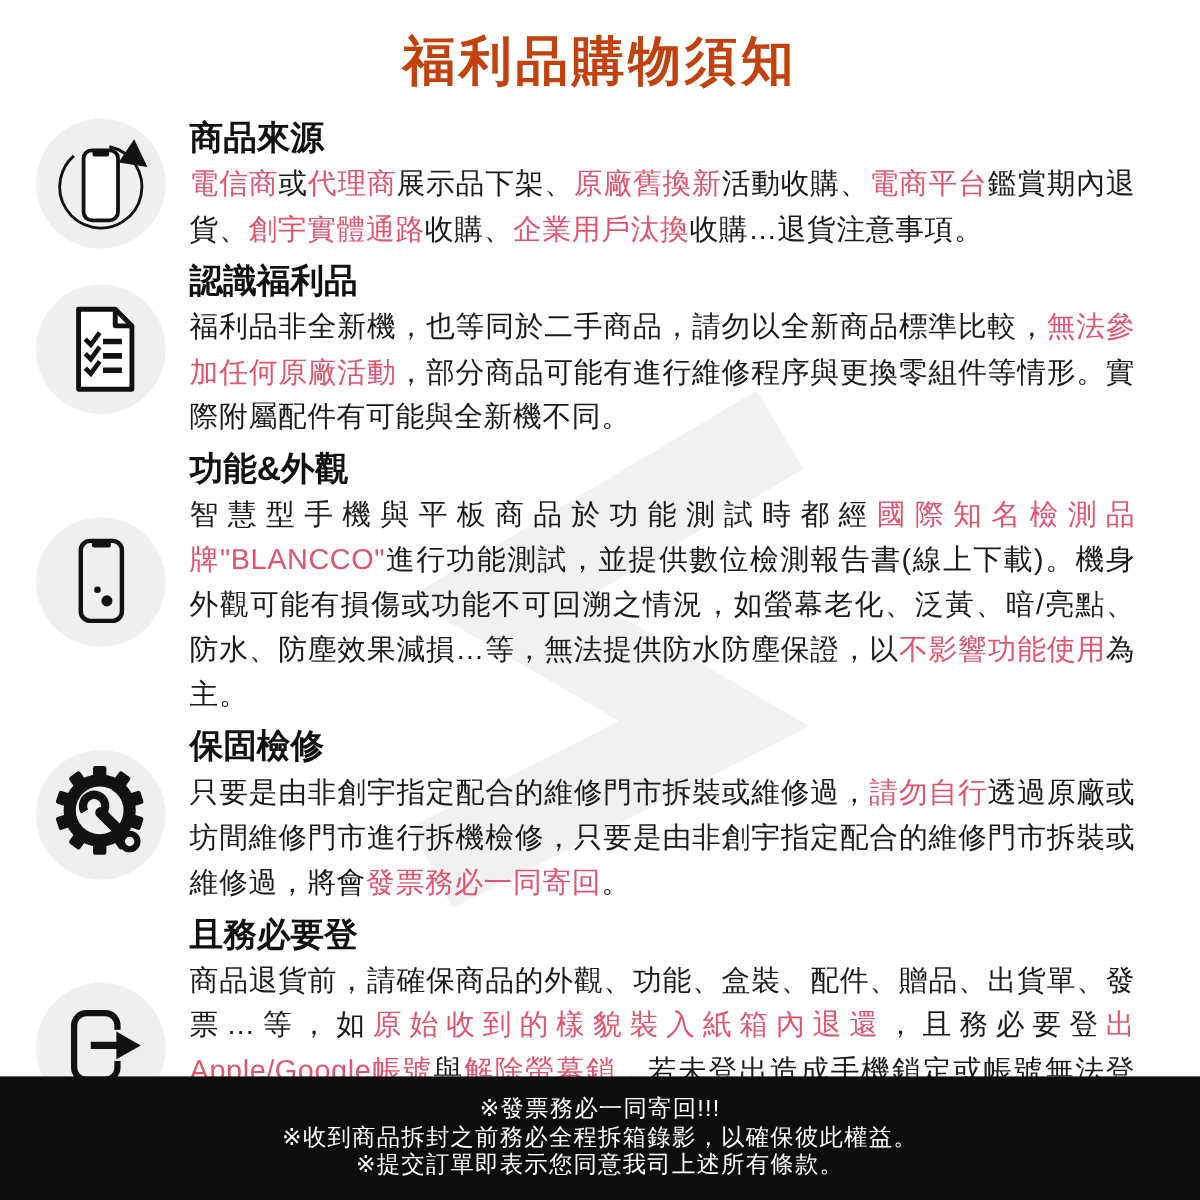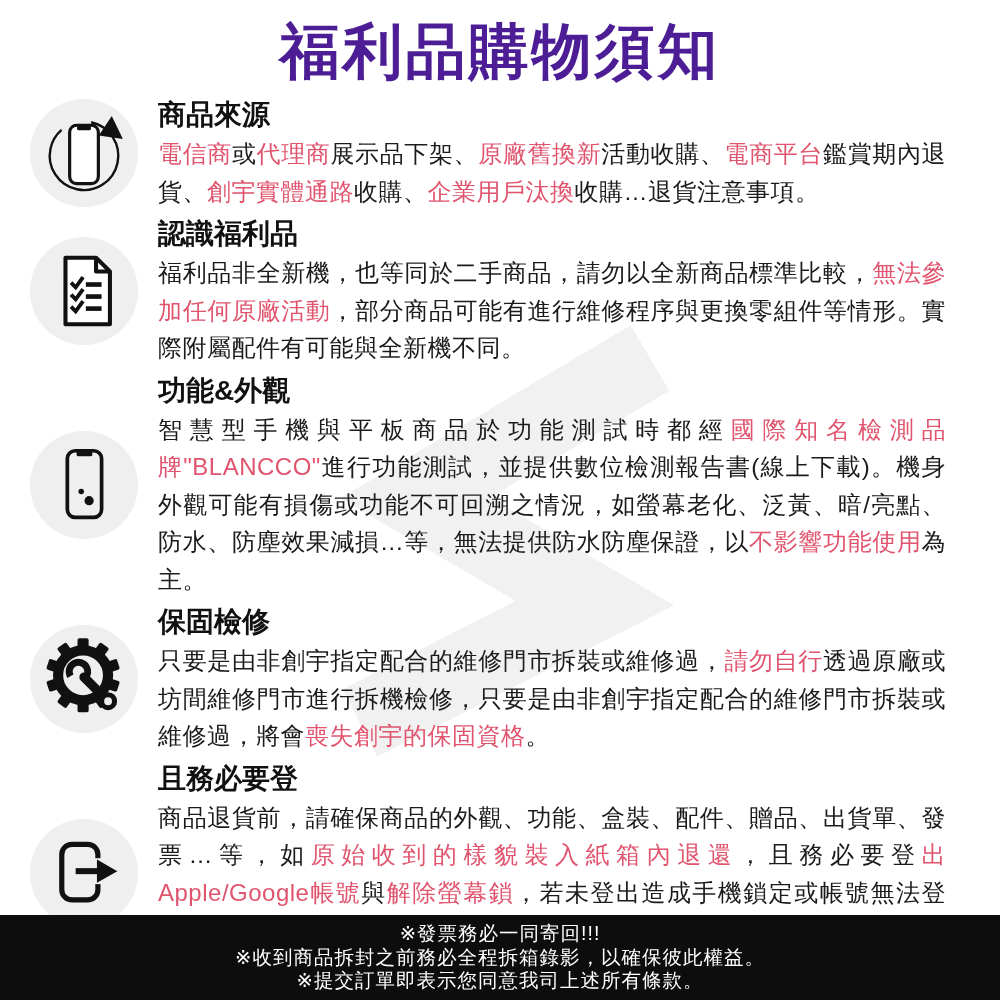--- a/index.html
+++ b/index.html
@@ -7,43 +7,43 @@
   .page {
     position:relative; width:1000px; height:1000px; overflow:hidden;
     background:#ffffff;
     font-family:"Liberation Sans","DejaVu Sans",sans-serif;
     color:var(--body,#1b1b1b);
   }
   .watermark { position:absolute; left:295px; top:318px; z-index:0; }
   .title {
     position:relative; z-index:1;
     padding-top:16px; text-align:center;
-    font-size:60px; line-height:72px; font-weight:700;
-    letter-spacing:3px; color:#4c1d95;
+    font-size:44px; line-height:72px; font-weight:700;
+    letter-spacing:3px; color:#c2410c;
   }
   .sections { position:relative; z-index:1; margin-top:8px; padding:0 54px 0 30px; }
   .section { display:flex; align-items:center; margin-bottom:5px; }
   .icon-col { width:128px; flex:0 0 128px; display:flex; align-items:center; }
   .icon-circle {
     width:108px; height:108px; border-radius:50%;
     background:var(--circle-bg,#efefef);
     display:flex; align-items:center; justify-content:center;
   }
   .text-col { flex:1; min-width:0; }
   .heading {
     font-size:28px; line-height:38px; font-weight:700;
     color:var(--heading,#111111); margin-bottom:1px;
   }
   .body-text {
     font-size:24px; line-height:37.5px; text-align:justify;
     color:var(--body,#1b1b1b); letter-spacing:0.5px;
   }
   .body-text .red { color:var(--red,#e0546e); }
   .footer {
-    position:absolute; left:0; bottom:0; width:1000px; height:85px; z-index:2;
+    position:absolute; left:0; bottom:0; width:1000px; height:103px; z-index:2;
     background:var(--footer-bg,#0d0d0d); color:var(--footer-text,#ffffff);
     display:flex; flex-direction:column; align-items:center; justify-content:center;
   }
   .footer-line { font-size:19.5px; line-height:23.5px; text-align:center; letter-spacing:1px; }
 </style>
 </head>
 <body>
 
 <div class="page" style="--red: #e0546e; --heading: #111111; --body: #1b1b1b; --circle-bg: #efefef; --footer-bg: #0d0d0d; --footer-text: #ffffff;">
 
@@ -124,21 +124,21 @@
               </g>
               <circle cx="53" cy="50" r="27" fill="none" stroke="#111" stroke-width="11"></circle>
               <circle cx="48" cy="46" r="10" fill="none" stroke="#111" stroke-width="7.5" stroke-dasharray="44 19" transform="rotate(150 48 46)"></circle>
               <line x1="54" y1="52" x2="76" y2="74" stroke="#111" stroke-width="10" stroke-linecap="round"></line>
               <circle cx="80" cy="78" r="7" fill="#efefef" stroke="#111" stroke-width="5.5"></circle>
             </svg>
           </div>
         </div>
         <div class="text-col">
           <h2 class="heading">保固檢修</h2>
-          <p class="body-text"><span>只要是由非創宇指定配合的維修門市拆裝或維修過，</span><span class="red">請勿自行</span><span>透過原廠或坊間維修門市進行拆機檢修，只要是由非創宇指定配合的維修門市拆裝或維修過，將會</span><span class="red">喪失創宇的保固資格</span><span>。</span></p>
+          <p class="body-text"><span>只要是由非創宇指定配合的維修門市拆裝或維修過，</span><span class="red">請勿自行</span><span>透過原廠或坊間維修門市進行拆機檢修，只要是由非創宇指定配合的維修門市拆裝或維修過，將會</span><span class="red">發票務必一同寄回</span><span>。</span></p>
         </div>
       </div>
       <div class="section">
         <div class="icon-col">
           <div class="icon-circle">
             <svg width="100" height="100" viewBox="0 0 108 108">
               <rect x="30" y="23" width="39" height="60" rx="11" fill="none" stroke="#111" stroke-width="5.6"></rect>
               <rect x="52" y="38" width="36" height="28" fill="#efefef"></rect>
               <line x1="45" y1="52" x2="72" y2="52" stroke="#111" stroke-width="6.5"></line>
               <polygon points="68,39.5 90,52 68,64.5" fill="#111"></polygon>

